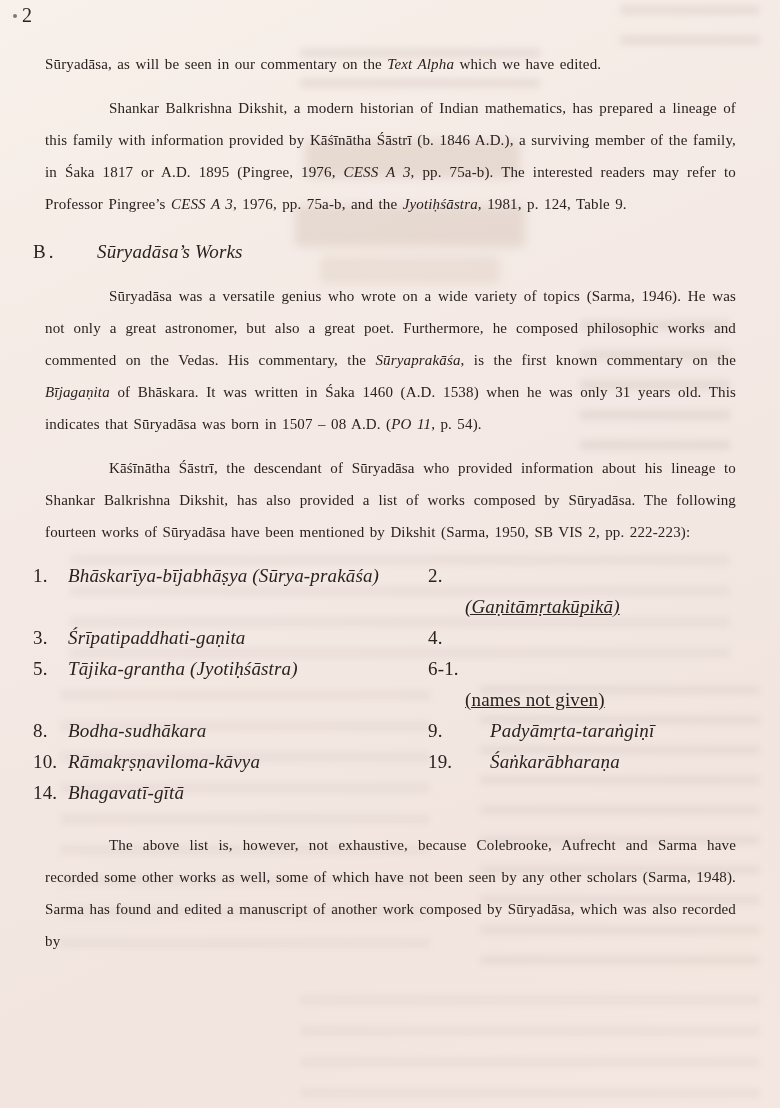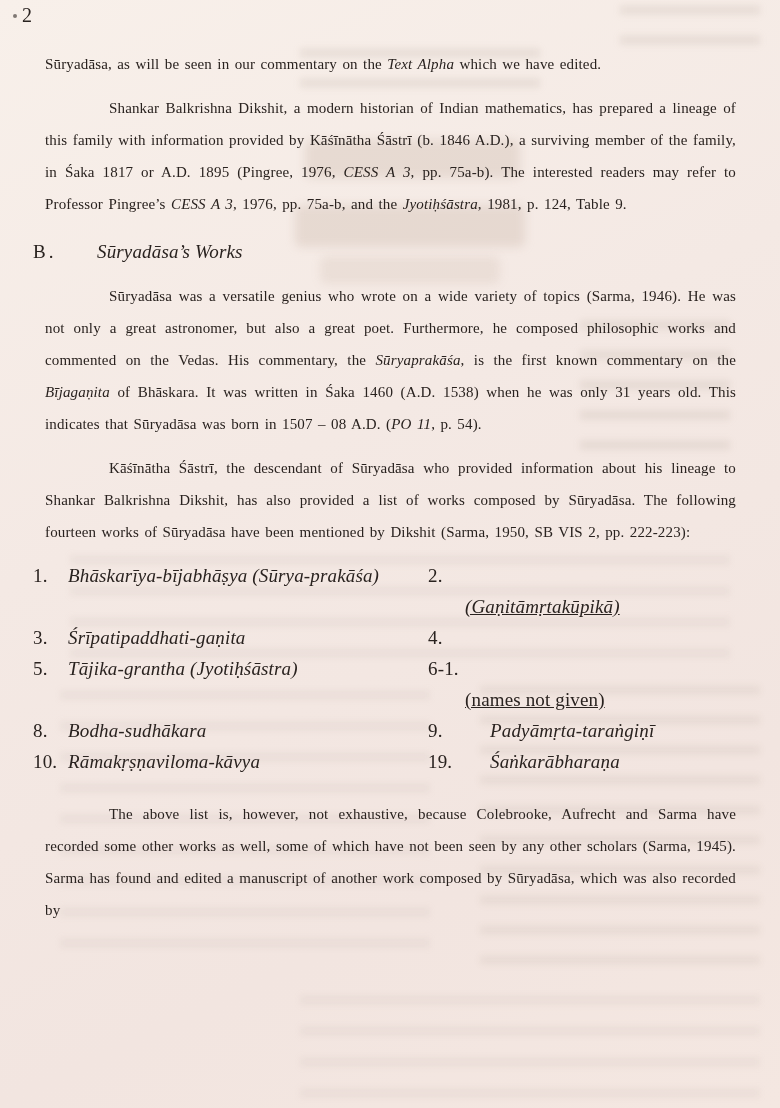--- a/index.html
+++ b/index.html
@@ -162,19 +162,25 @@
       </div>
 
       <div class="lrow">
         <span class="num">10.</span>
         <span class="title">Rāmakṛṣṇaviloma-kāvya</span>
         <span class="num">19.</span>
         <span class="title">Śaṅkarābharaṇa</span>
       </div>
 
 
+      <div class="lrow">
+        <span class="num">14.</span>
+        <span class="title">Bhagavatī-gītā</span>
+        <span class="num"></span>
+        <span class="title"></span>
+      </div>
 
     </div>
 
-    <p class="p5"><span>The above list is, however, not exhaustive, because Colebrooke, Aufrecht and Sarma have recorded some other works as well, some of which have not been seen by any other scholars (Sarma, 1945).  Sarma has found and edited a manuscript of another work composed by Sūryadāsa, which was also recorded by</span></p>
+    <p class="p5"><span>The above list is, however, not exhaustive, because Colebrooke, Aufrecht and Sarma have recorded some other works as well, some of which have not been seen by any other scholars (Sarma, 1948).  Sarma has found and edited a manuscript of another work composed by Sūryadāsa, which was also recorded by</span></p>
 
   </div>
 </div>
 
 </body></html>

